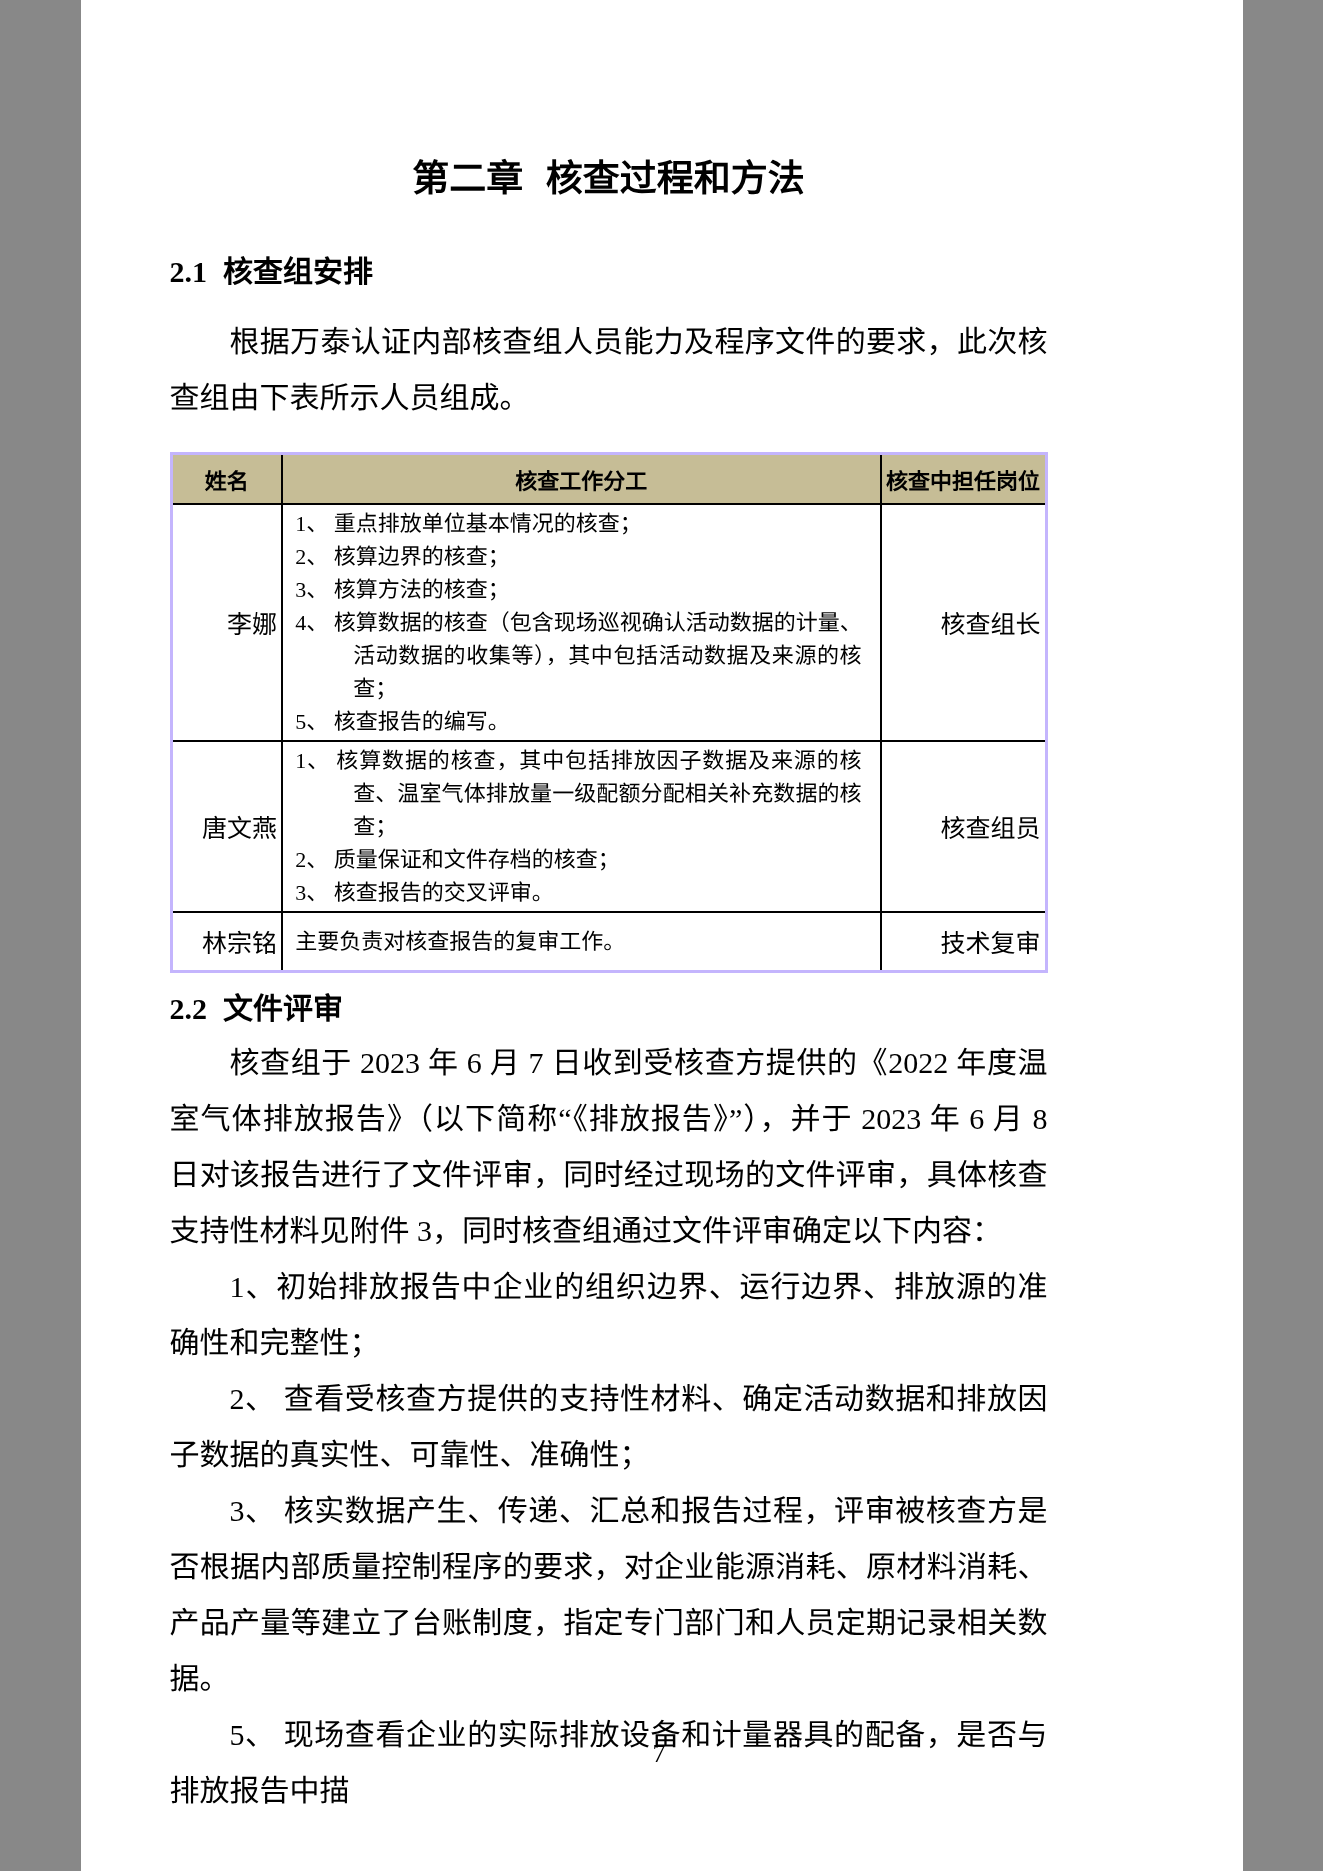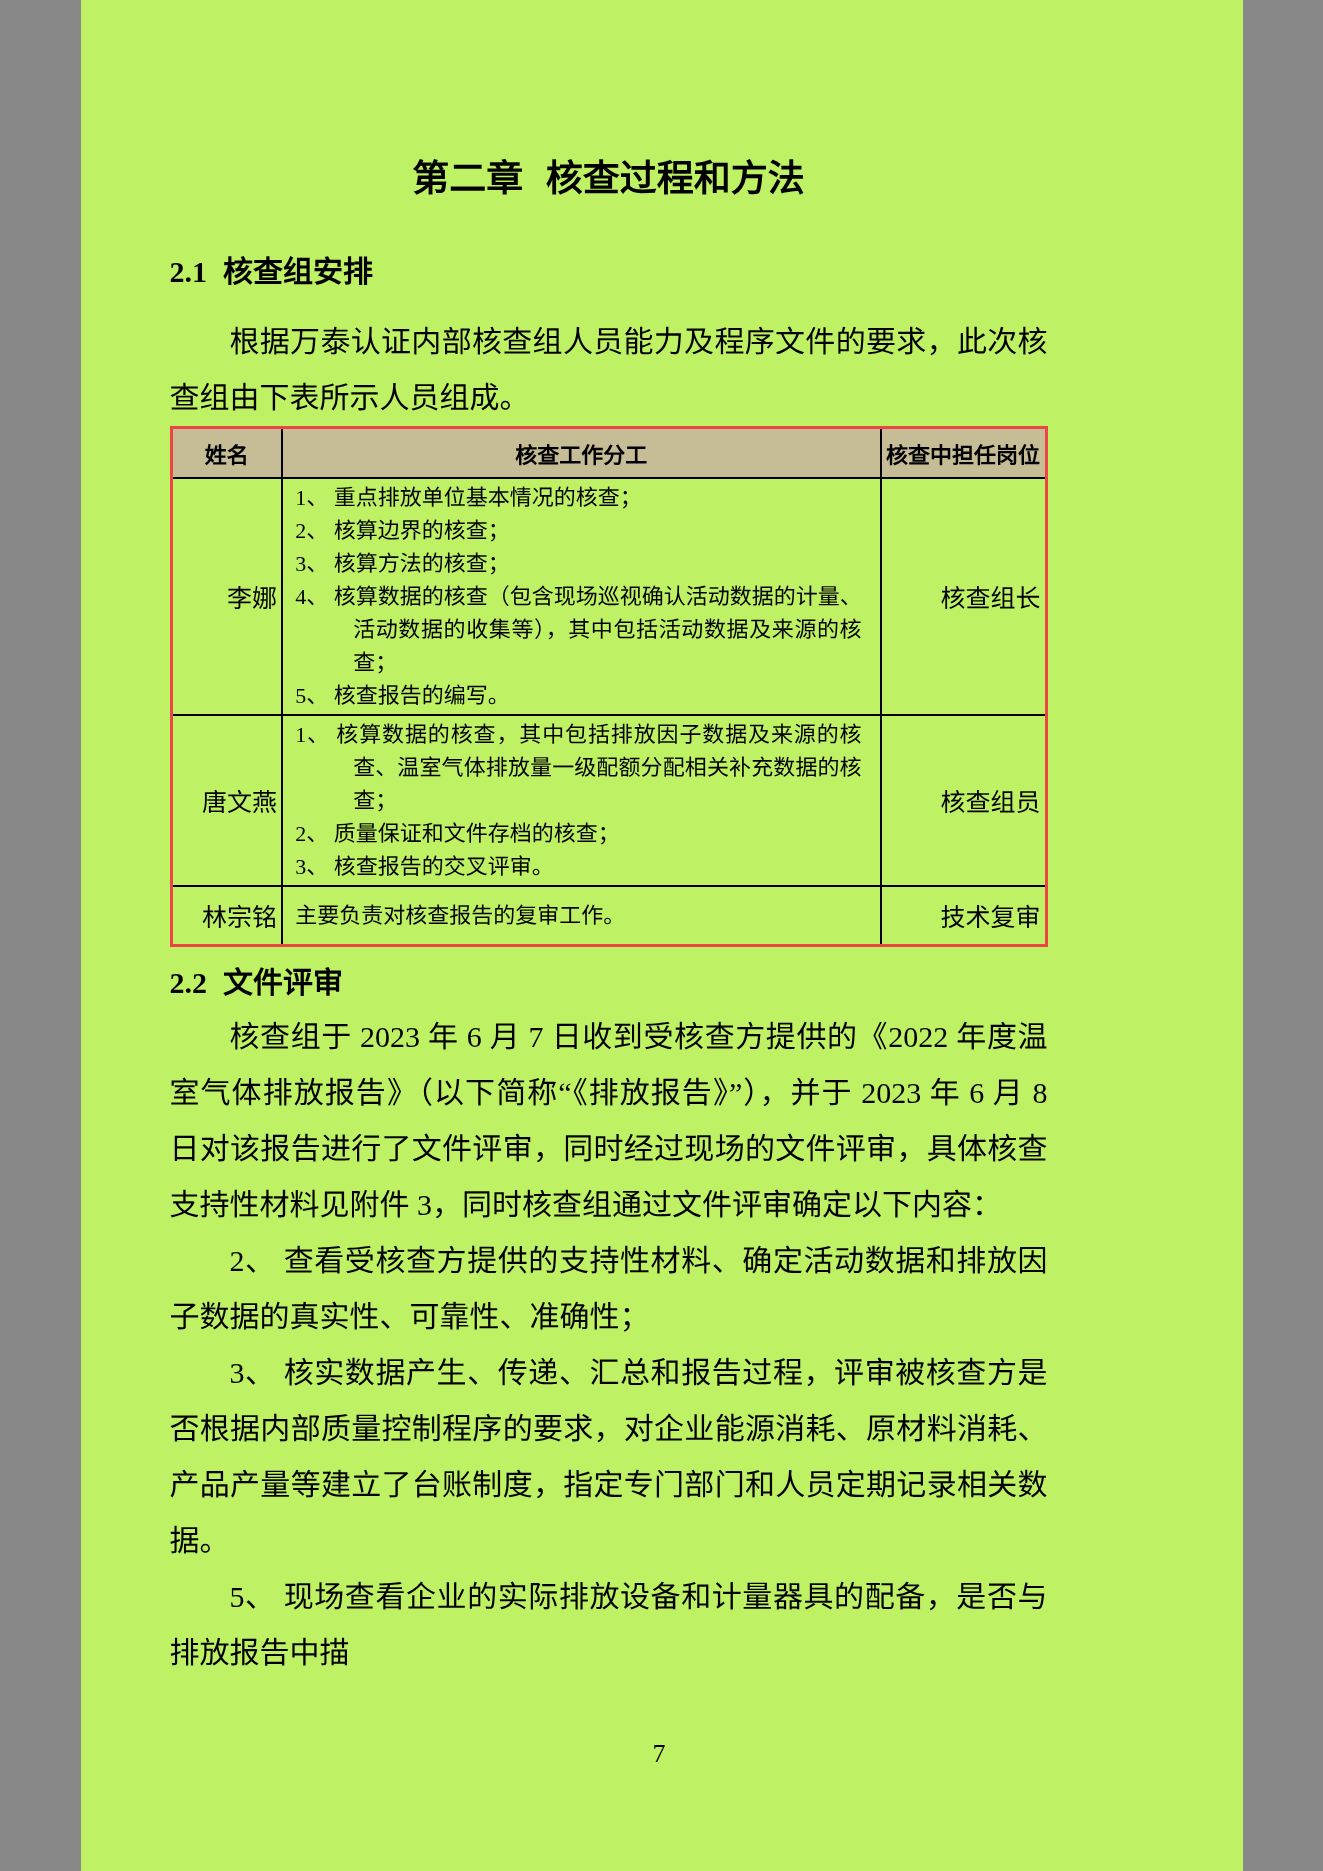--- a/index.html
+++ b/index.html
@@ -1,20 +1,20 @@
 <!DOCTYPE html>
 <html lang="zh-CN"><head>
 <meta charset="utf-8">
 <style>
   html,body{margin:0;padding:0;background:#888;}
   .page{
     position:relative;
     width:1162px;height:1871px;
     margin:0 auto;
-    background:#bef264;
+    background:#ffffff;
     box-sizing:border-box;
     padding:158px 195px 0 89px;
     overflow:hidden;
     color:#000;
     font-family:"Liberation Serif","DejaVu Serif",serif;
   }
   .chapter-title{
     margin:0;
     text-align:center;
     font-family:"Liberation Sans","DejaVu Sans",sans-serif;
@@ -50,23 +50,24 @@
   .para-block{margin-top:6px;}
   .table-caption{
     margin-top:4px;
     text-align:center;
     font-family:"Liberation Sans","DejaVu Sans",sans-serif;
     font-weight:700;
     font-size:22px;
     line-height:30px;
   }
   table.team{
+    margin-top:26px;
     width:100%;
     border-collapse:collapse;
-    border:3px solid #ef4444;
+    border:3px solid #c4b5fd;
     table-layout:fixed;
   }
   table.team th, table.team td{
     border:2px solid #000;
     box-sizing:border-box;
   }
   table.team th{
     background:#c6bd96;
     font-family:"Liberation Sans","DejaVu Sans",sans-serif;
     font-weight:700;
@@ -164,20 +165,21 @@
       </tr>
     </tbody>
   </table>
 
   <h2 class="sec-heading second">
     <span class="sec-num">2.2</span><span class="sec-name">文件评审</span>
   </h2>
 
   <div class="para-block">
     <p class="body-para">核查组于 2023 年 6 月 7 日收到受核查方提供的《2022 年度温室气体排放报告》（以下简称“《排放报告》”），并于 2023 年 6 月 8 日对该报告进行了文件评审，同时经过现场的文件评审，具体核查支持性材料见附件 3，同时核查组通过文件评审确定以下内容：</p>
+    <p class="body-para">1、初始排放报告中企业的组织边界、运行边界、排放源的准确性和完整性；</p>
     <p class="body-para">2、 查看受核查方提供的支持性材料、确定活动数据和排放因子数据的真实性、可靠性、准确性；</p>
     <p class="body-para">3、 核实数据产生、传递、汇总和报告过程，评审被核查方是否根据内部质量控制程序的要求，对企业能源消耗、原材料消耗、产品产量等建立了台账制度，指定专门部门和人员定期记录相关数据。</p>
     <p class="body-para">5、 现场查看企业的实际排放设备和计量器具的配备，是否与排放报告中描</p>
   </div>
 
   <div class="page-footer">7</div>
 
 </div>
 
 </body></html>

